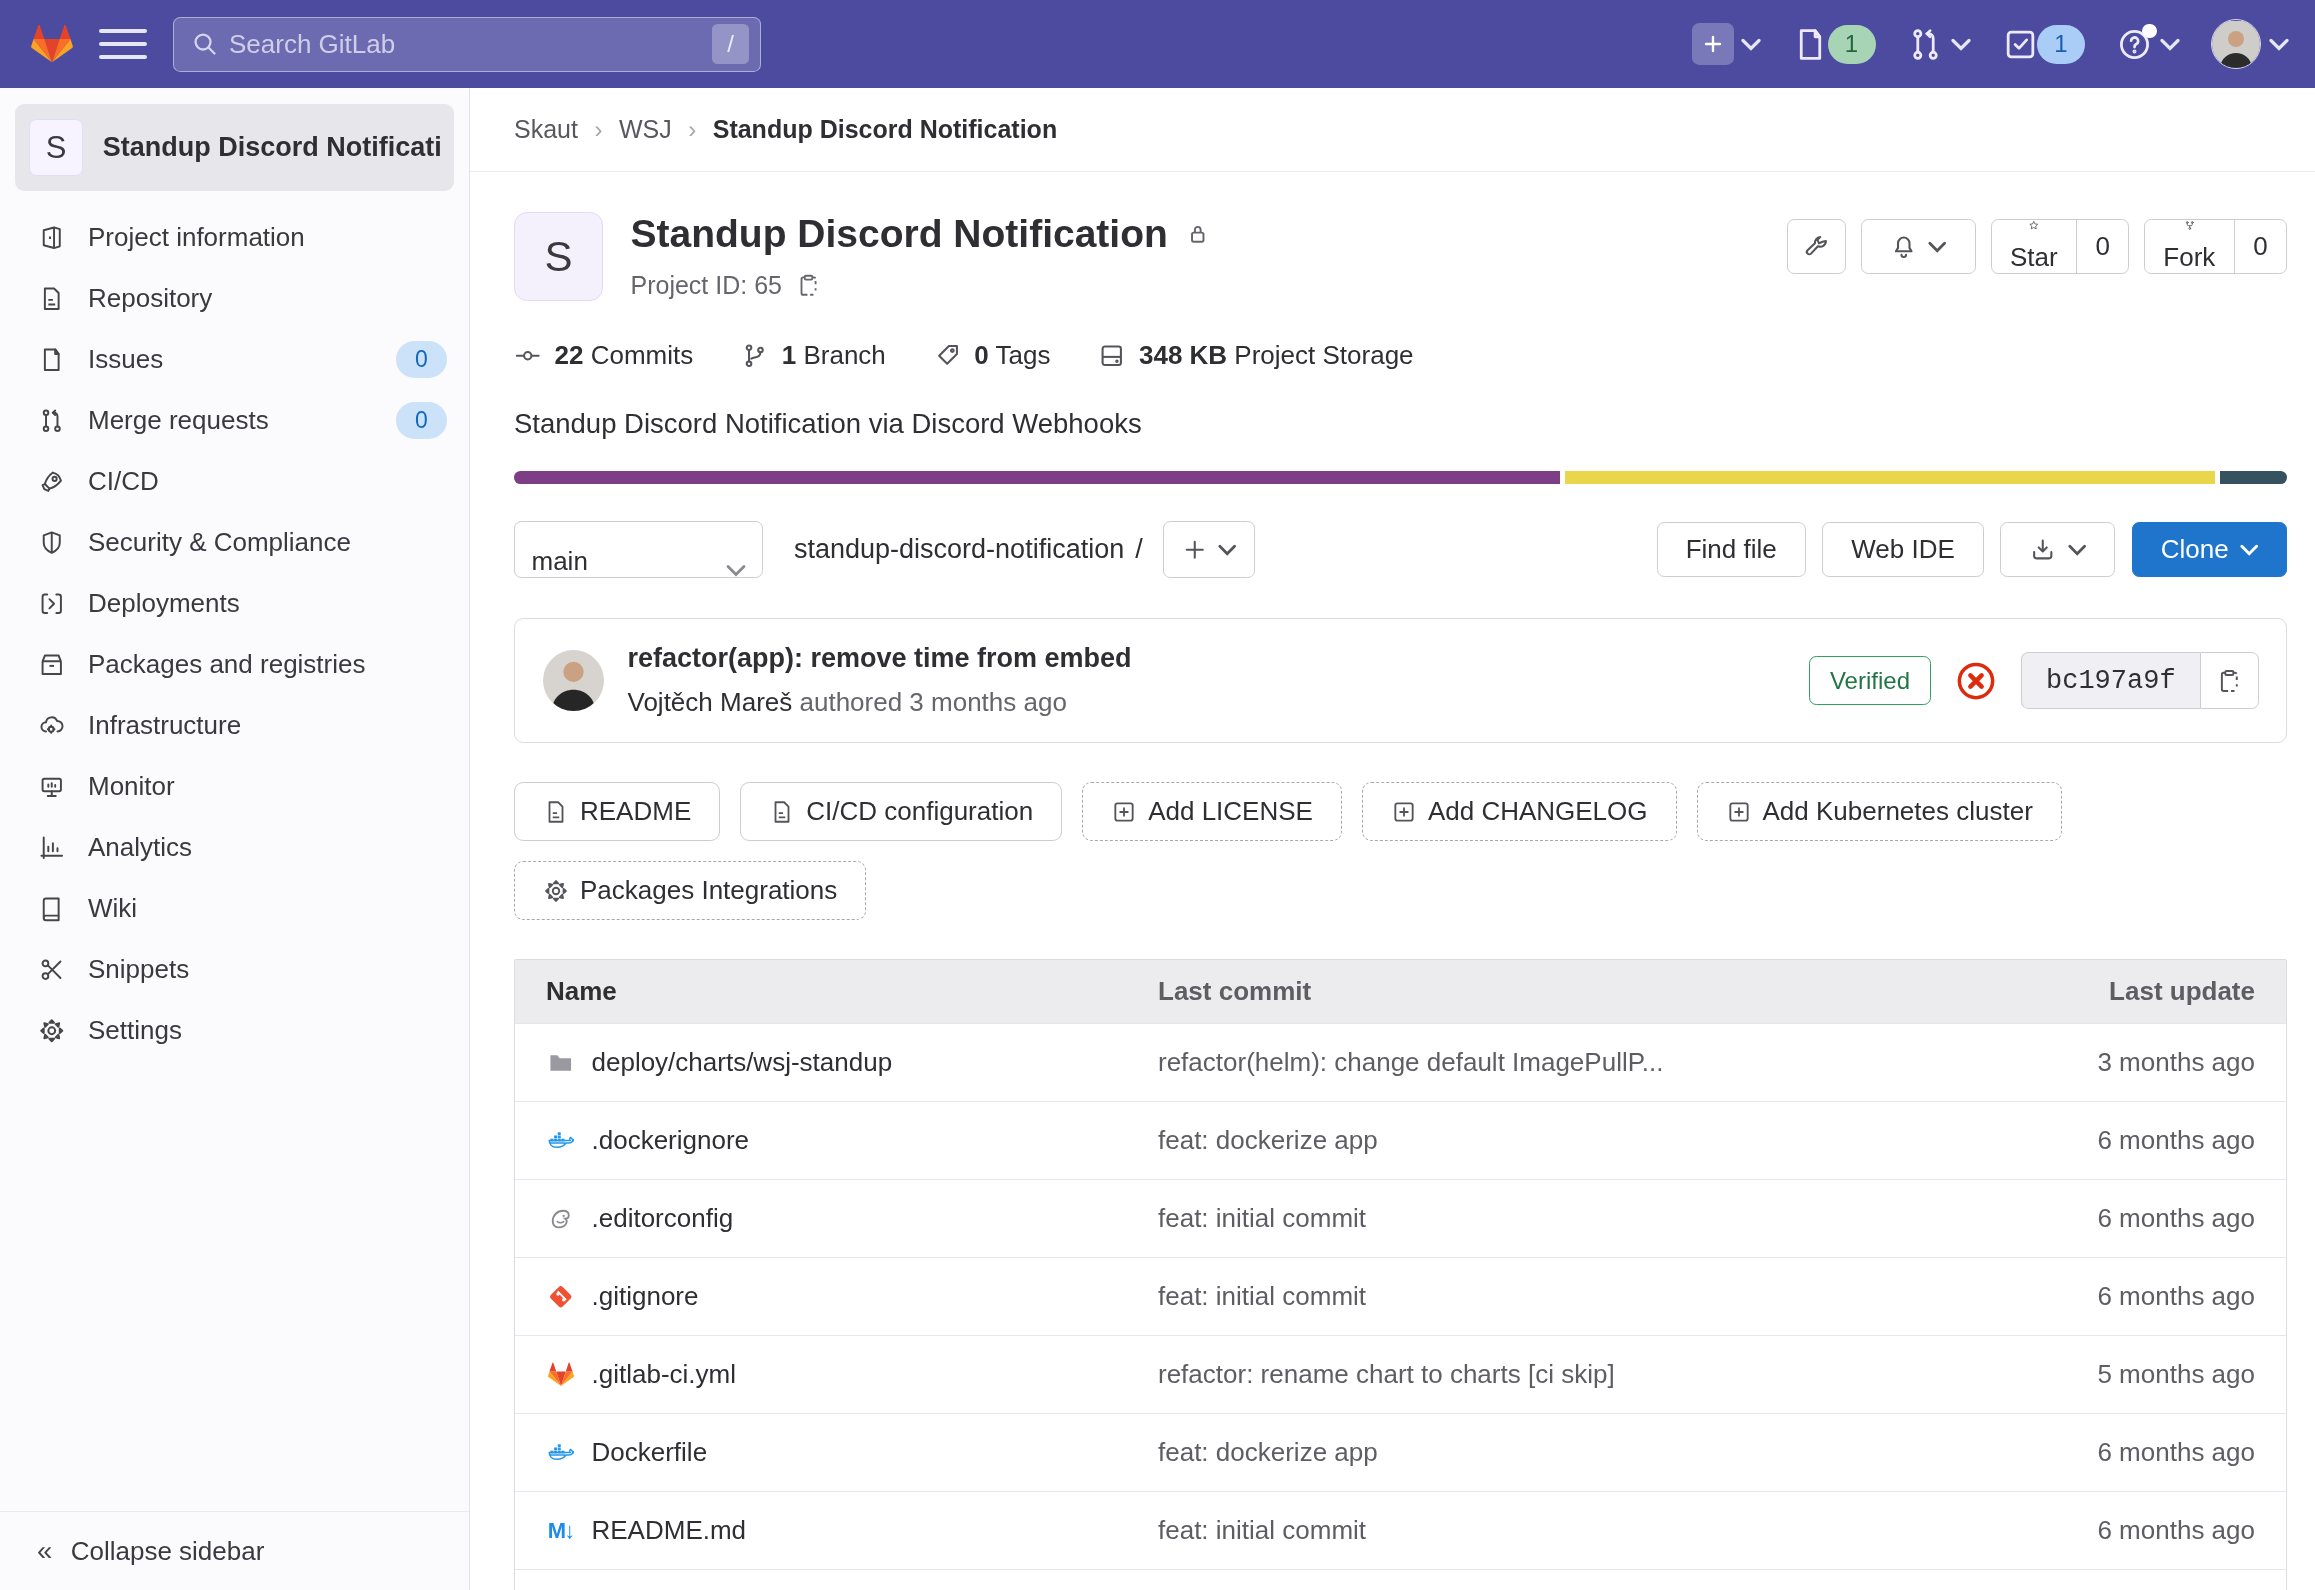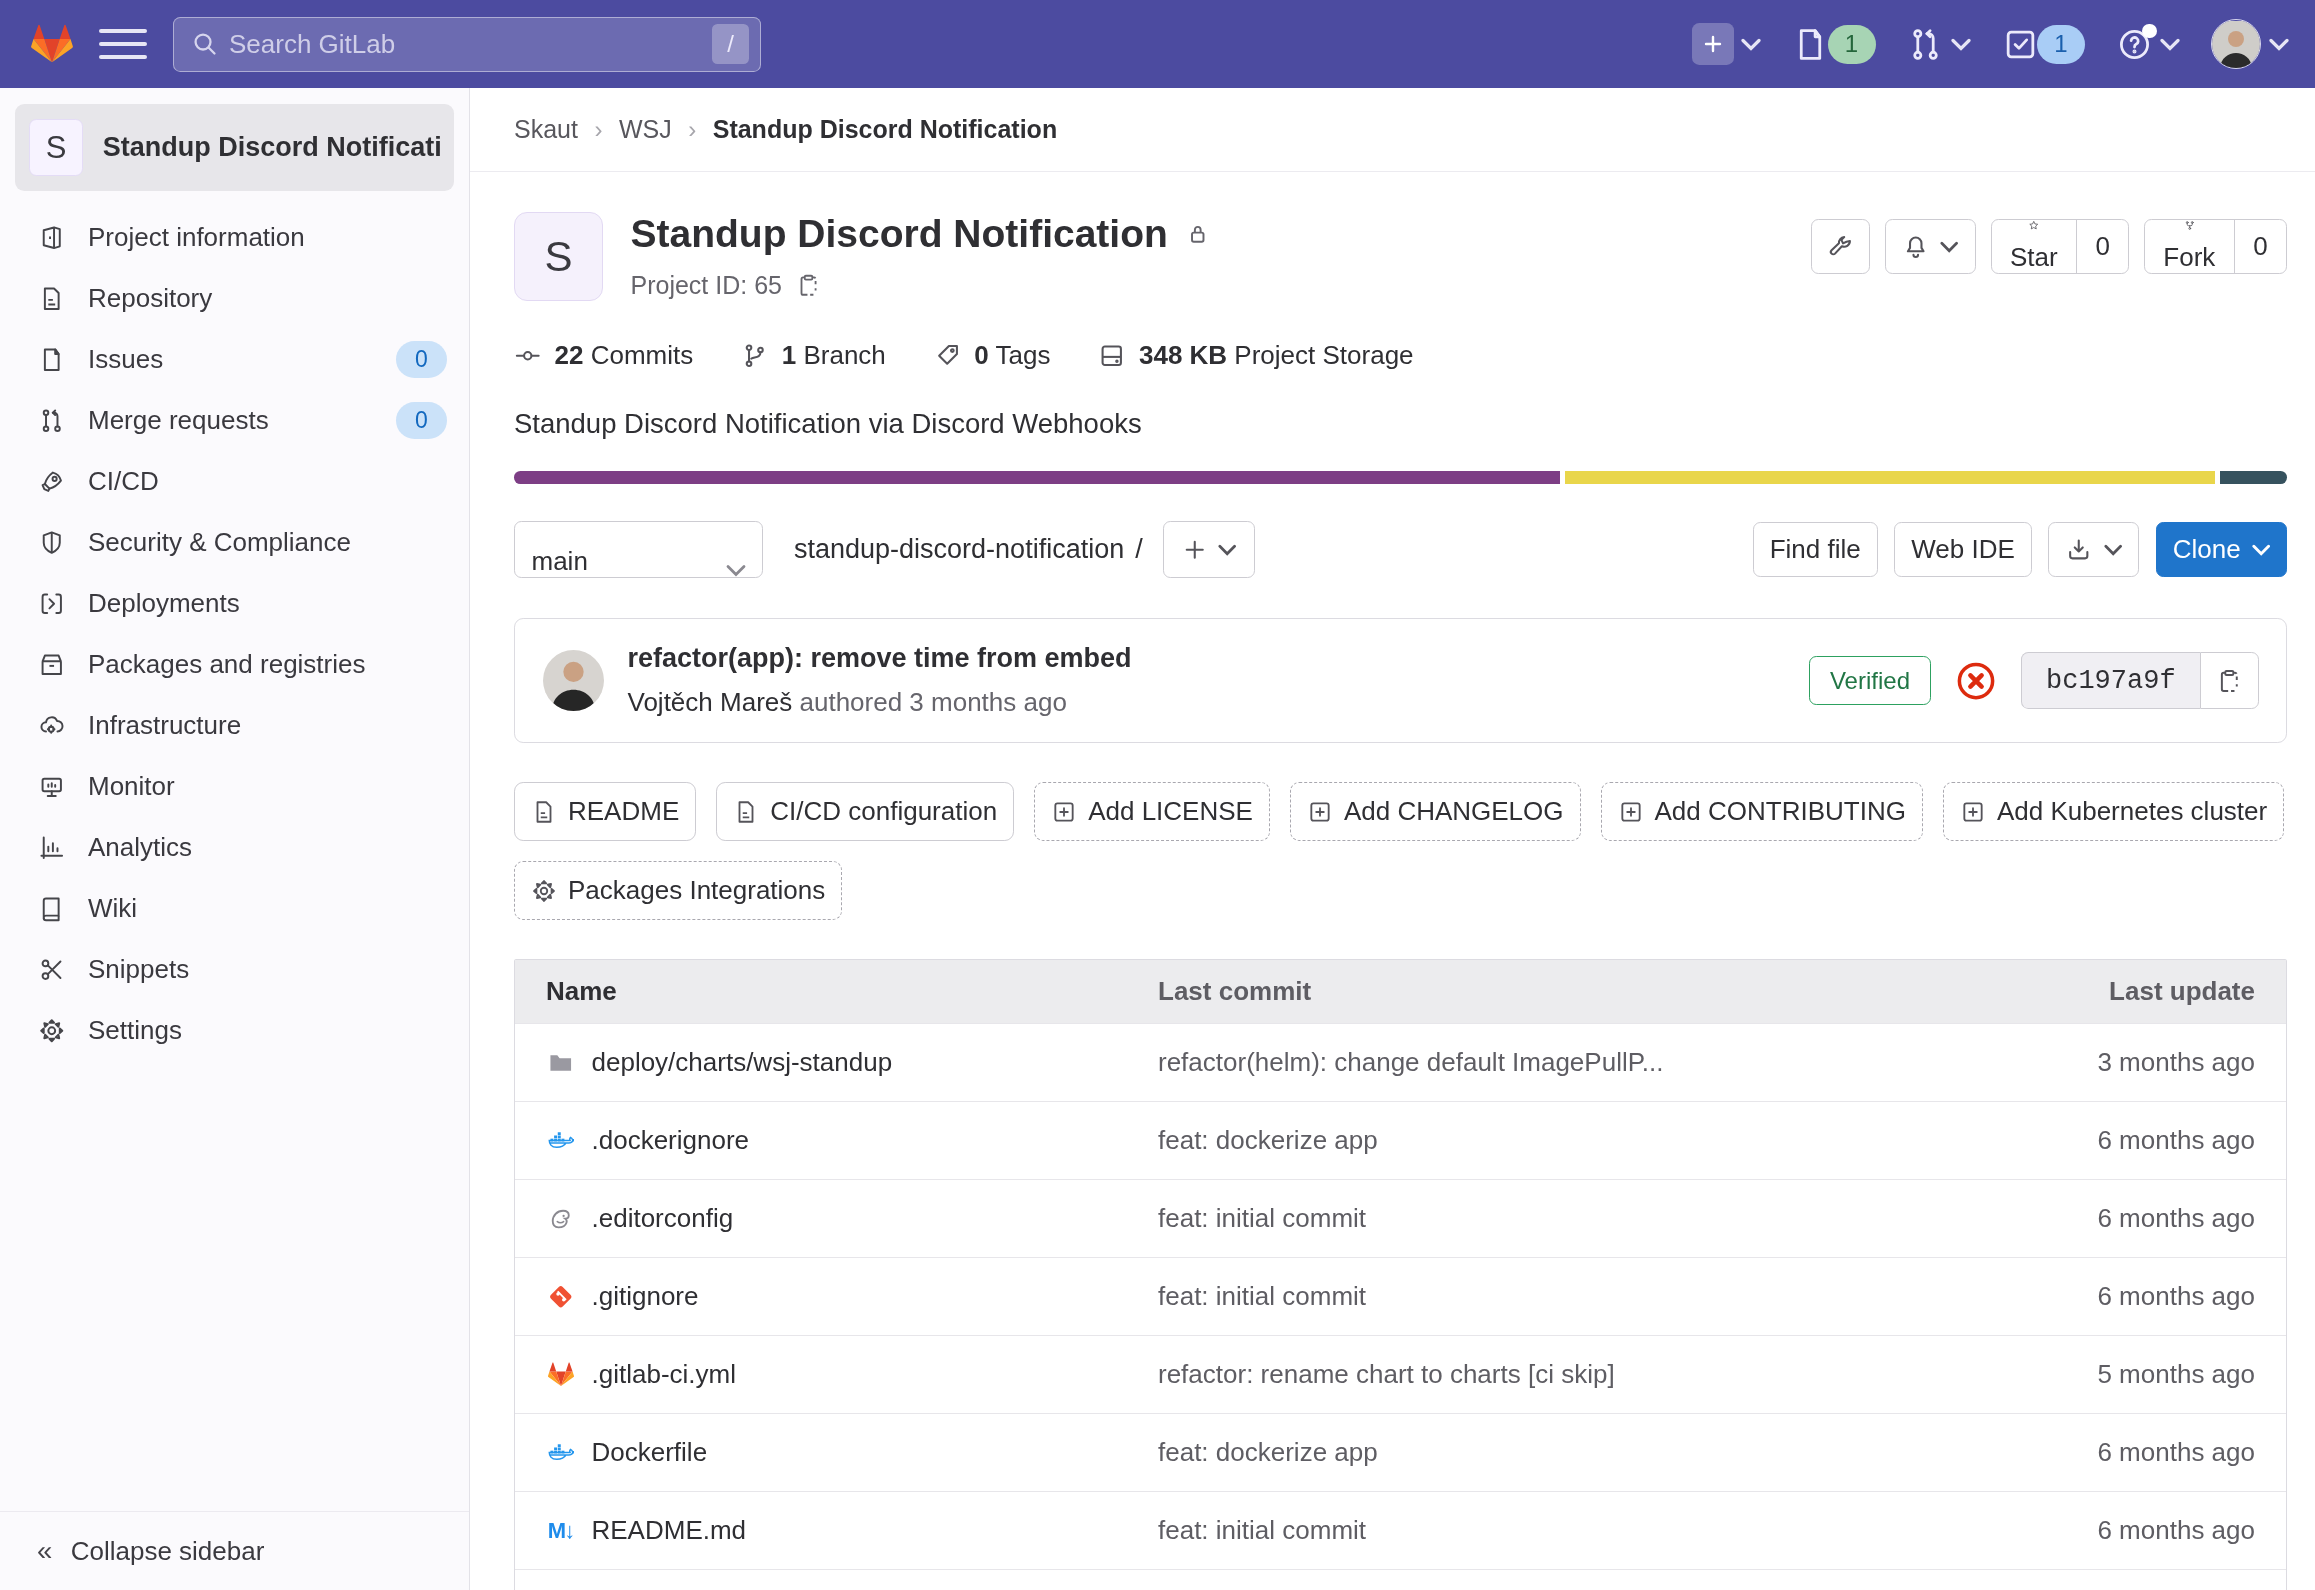--- a/index.html
+++ b/index.html
@@ -73,21 +73,21 @@
     font-size:42px; color:#3a3a3f; flex:none; }
   .proj-meta { margin-left:27.5px; }
   .proj-title-row { display:flex; align-items:center; gap:16.5px; }
   .proj-title { font-size:39px; font-weight:bold; color:#2f2f33; }
   .proj-id-row { margin-top:14.7px; display:flex; align-items:center; gap:13px;
     font-size:25px; color:#66656c; }
   .head-actions { margin-left:auto; display:flex; align-items:center; gap:14.7px;
     margin-top:7.3px; }
   .btn { height:55px; border:1.8px solid #cdccd2; border-radius:7.3px; background:#fff;
     display:flex; align-items:center; justify-content:center; gap:11px; font-size:26px;
-    color:#2f2f33; padding:0 16px; cursor:pointer; white-space:nowrap; }
+    color:#2f2f33; padding:0 28px; cursor:pointer; white-space:nowrap; }
   .btn.icon-only { padding:0 14.7px; }
   .split { display:flex; align-items:stretch; height:55px; border:1.8px solid #cdccd2;
     border-radius:7.3px; overflow:hidden; background:#fff; cursor:pointer; }
   .split .part { display:flex; align-items:center; gap:11px; padding:0 18.4px;
     font-size:26px;flex-direction:column; }
   .split .count { border-left:1.8px solid #cdccd2; padding:0 18.4px; display:flex;
     align-items:center; font-size:26px; }
 
   
   .stats { display:flex; align-items:center; gap:48px; margin-top:39px; font-size:26px; }
@@ -612,27 +612,20 @@
               <rect x="4" y="4" width="16" height="16" rx="2"></rect>
               <path d="M12 8.5v7M8.5 12h7" stroke-linecap="round"></path>
             </svg>
           <span>Add CHANGELOG</span>
         </button>
         <button class="btn dashed">
           <svg width="26" height="26" viewBox="0 0 24 24" fill="none" stroke="#55545a" stroke-width="1.7" stroke-linejoin="round">
               <rect x="4" y="4" width="16" height="16" rx="2"></rect>
               <path d="M12 8.5v7M8.5 12h7" stroke-linecap="round"></path>
             </svg>
-          <span>Add CONTRIBUTING</span>
-        </button>
-        <button class="btn dashed">
-          <svg width="26" height="26" viewBox="0 0 24 24" fill="none" stroke="#55545a" stroke-width="1.7" stroke-linejoin="round">
-              <rect x="4" y="4" width="16" height="16" rx="2"></rect>
-              <path d="M12 8.5v7M8.5 12h7" stroke-linecap="round"></path>
-            </svg>
           <span>Add Kubernetes cluster</span>
         </button>
         <button class="btn dashed">
           <svg width="26" height="26" viewBox="0 0 24 24" fill="none" stroke="#55545a" stroke-width="1.7" stroke-linejoin="round">
               <circle cx="12" cy="12" r="3"></circle>
               <path d="M12 2.8 14 5h-4zM12 21.2 10 19h4zM2.8 12 5 10v4zM21.2 12 19 14v-4zM5.5 5.5 8.6 6.2 6.2 8.6zM18.5 18.5l-3.1-.7 2.4-2.4zM18.5 5.5l-.7 3.1-2.4-2.4zM5.5 18.5l.7-3.1 2.4 2.4z"></path>
             </svg>
           <span>Packages Integrations</span>
         </button>
       </div>

